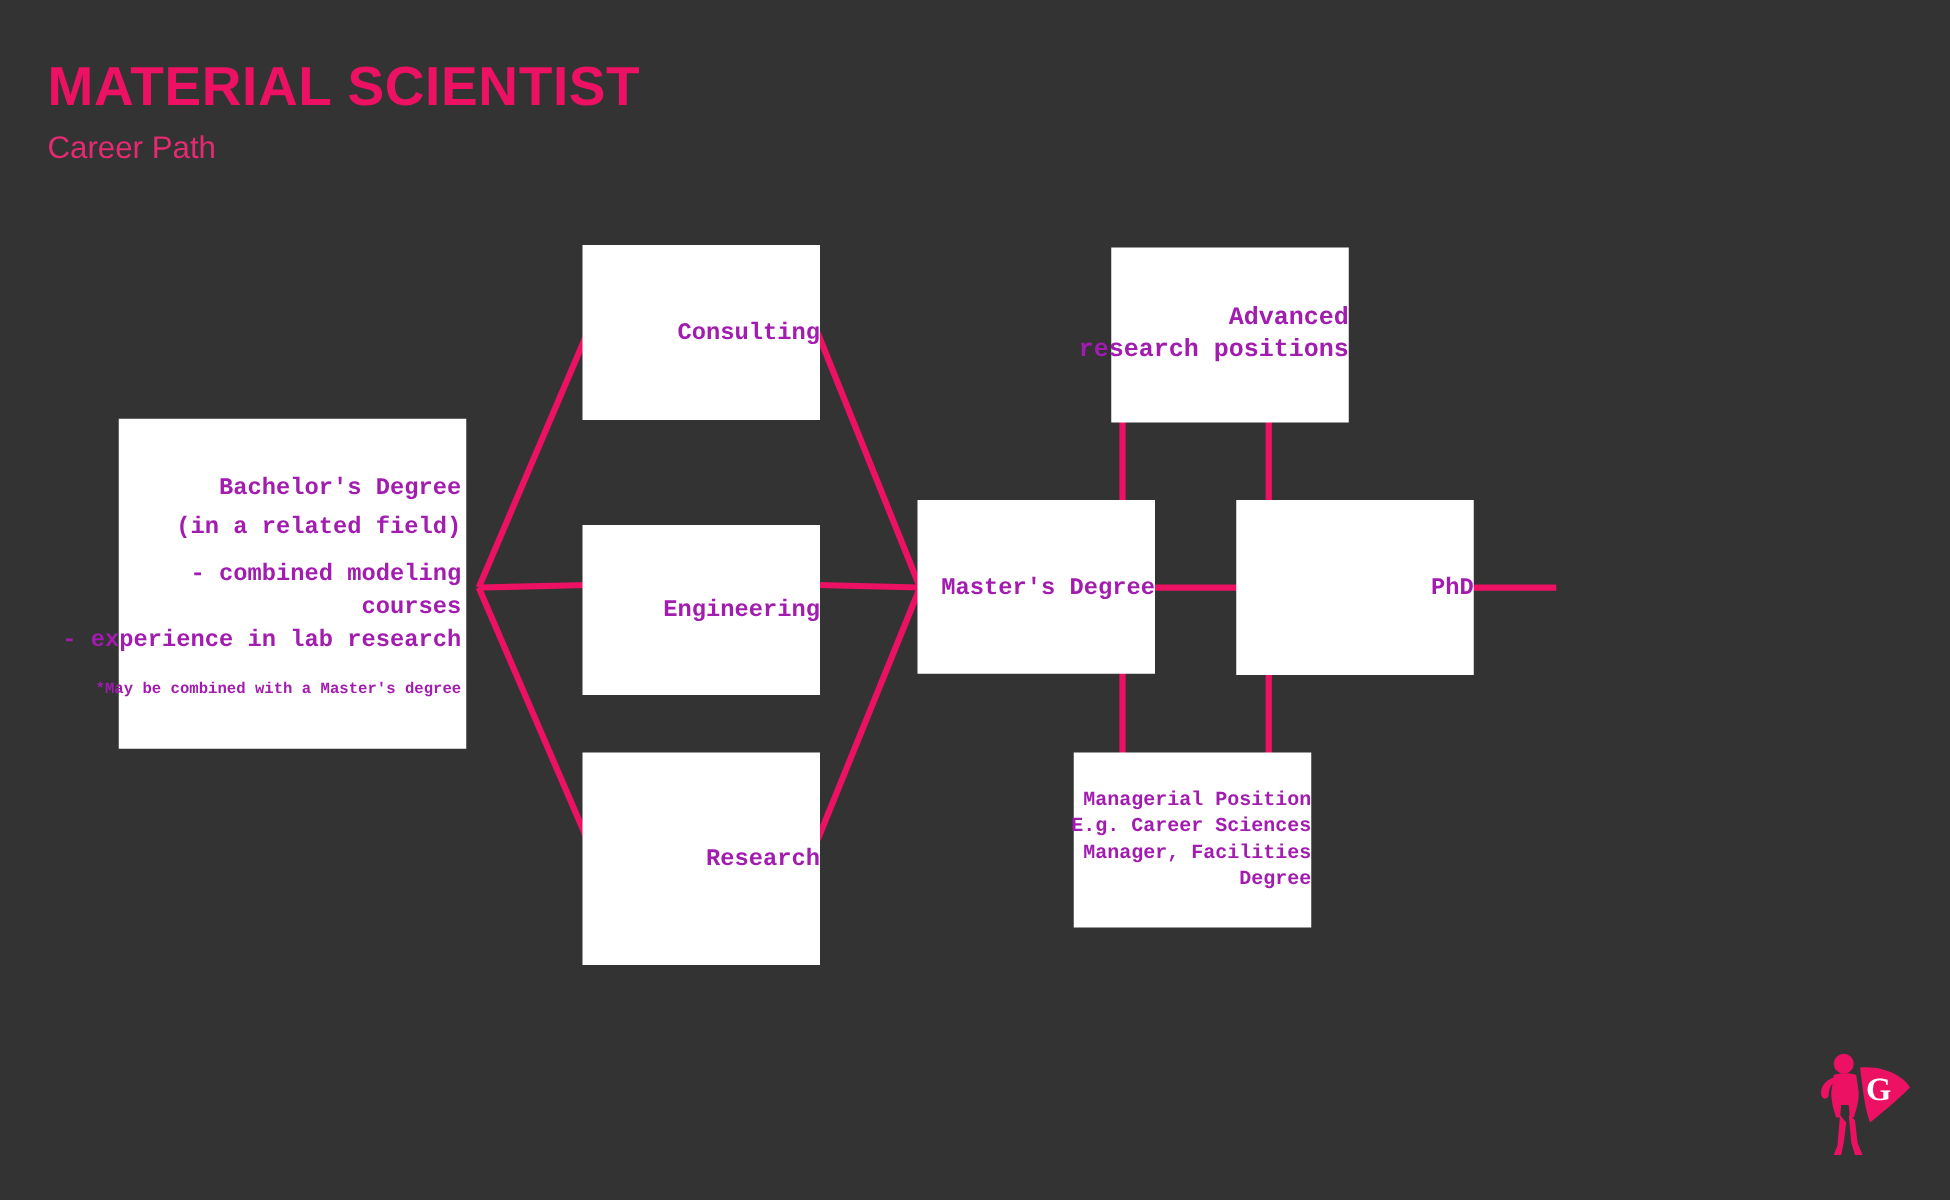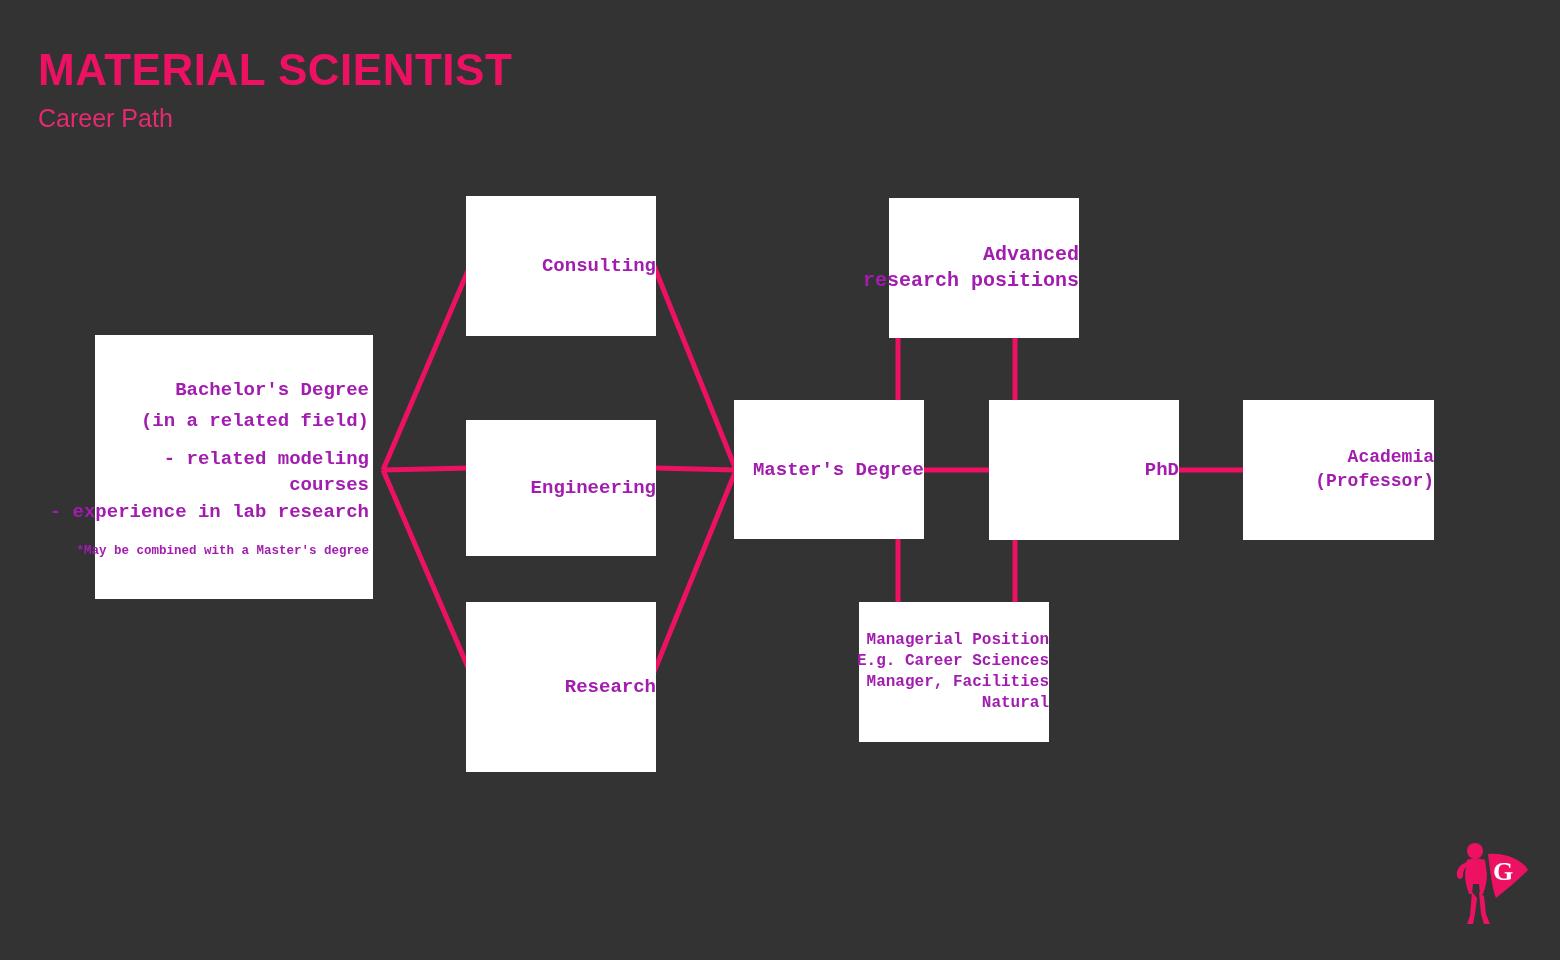--- a/index.html
+++ b/index.html
@@ -140,21 +140,21 @@
       <line x1="1015" y1="402" x2="1015" y2="336"></line>
 
       <line x1="898" y1="537" x2="898" y2="604"></line>
       <line x1="1015" y1="537" x2="1015" y2="604"></line>
     </g>
   </svg>
 
   <div class="node" id="node-bachelor">
     <span class="line heading-line">Bachelor's Degree</span>
     <span class="line heading-line">(in a related field)</span>
-    <span class="line bullet-block">- related modeling</span>
+    <span class="line bullet-block">- combined modeling</span>
     <span class="line bullet-wide">courses</span>
     <span class="line bullet-wide">- experience in lab research</span>
     <span class="line footnote">*May be combined with a Master's degree</span>
   </div>
 
   <div class="node" id="node-consulting">
     <span class="line">Consulting</span>
   </div>
 
   <div class="node" id="node-engineering">
@@ -171,31 +171,27 @@
 
   <div class="node" id="node-advanced">
     <span class="line">Advanced</span>
     <span class="line">research positions</span>
   </div>
 
   <div class="node" id="node-managerial">
     <span class="line">Managerial Position</span>
     <span class="line">E.g. Career Sciences</span>
     <span class="line">Manager, Facilities</span>
-    <span class="line">Natural</span>
+    <span class="line">Degree</span>
   </div>
 
   <div class="node" id="node-phd">
     <span class="line">PhD</span>
   </div>
 
-  <div class="node" id="node-academia">
-    <span class="line">Academia</span>
-    <span class="line">(Professor)</span>
-  </div>
 
   <svg id="logo" viewBox="0 0 84 88" width="84" height="88">
 
     <path d="M40 14 C60 12, 76 22, 80 30 C70 40, 58 50, 48 58 C44 48, 42 30, 40 14 Z" fill="#ED1164"></path>
 
     <circle cx="27" cy="11" r="8" fill="#ED1164"></circle>
 
     <path d="M19 20 C24 18, 32 18, 37 20 L39 34 C39 42, 37 48, 35 54 L32 54 L31 44 L25 44 L24 54 L21 54 C19 48, 17 42, 17 34 Z" fill="#ED1164"></path>
 
     <path d="M19 22 C12 24, 8 30, 9 36 C10 40, 14 40, 15 36 C15 31, 17 27, 20 26 Z" fill="#ED1164"></path>

